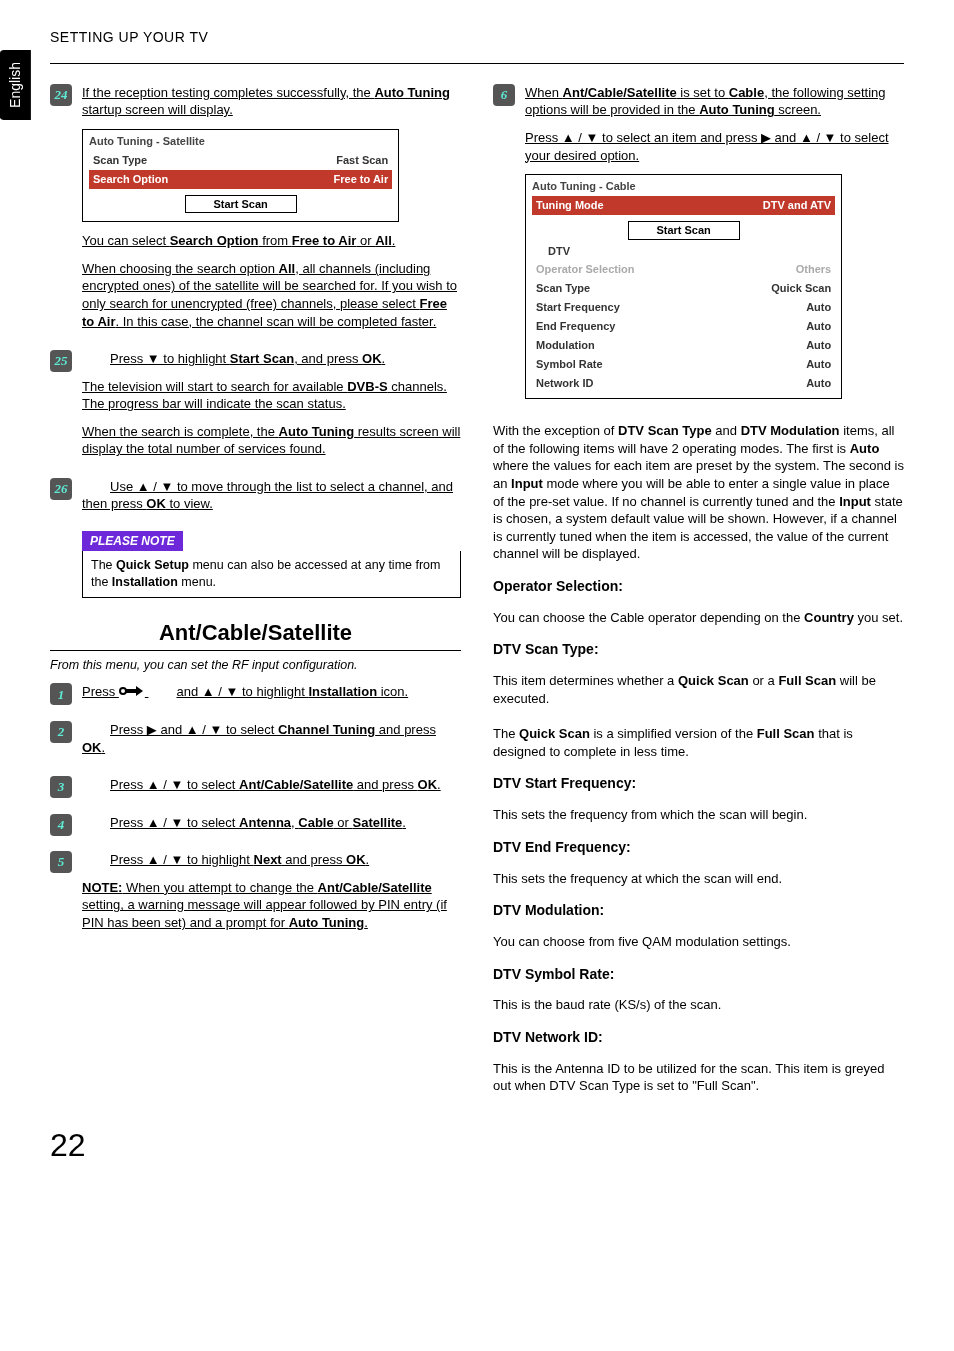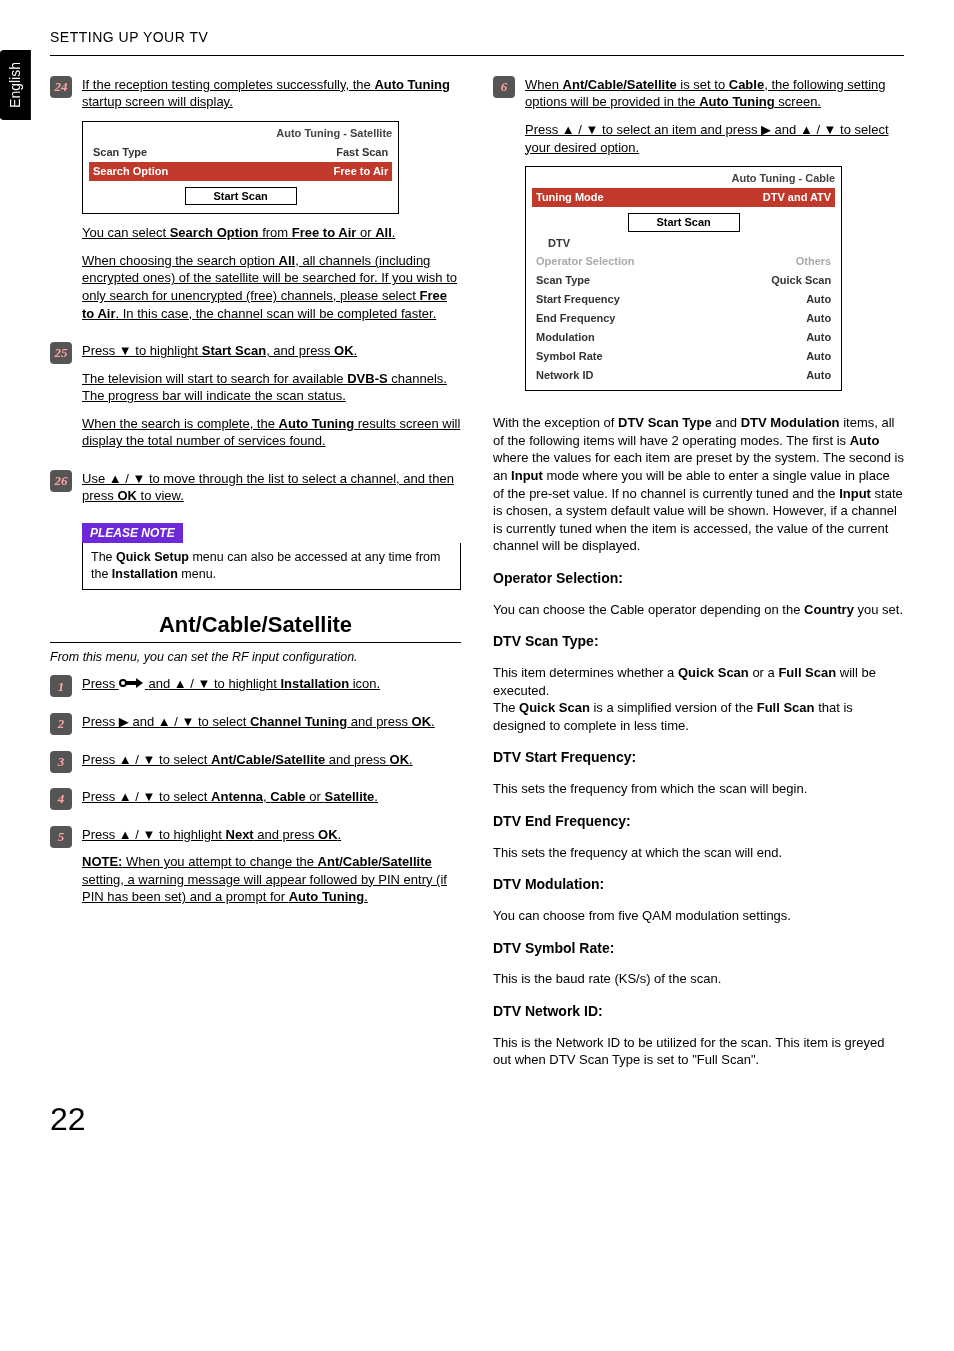--- a/index.html
+++ b/index.html
@@ -24,42 +24,42 @@
     background: #000;
     color: #fff;
     padding: 12px 6px;
     writing-mode: vertical-rl;
     transform: rotate(180deg);
     font-size: 14px;
     border-radius: 0 4px 4px 0;
   }
   .header {
     border-bottom: 1px solid #000;
-    padding-bottom: 8px;
+    padding-bottom: 16px;
     font-size: 14px;
     letter-spacing: 0.5px;
   }
   .columns {
     display: flex;
     gap: 32px;
     margin-top: 10px;
   }
   .col {
     width: 50%;
   }
   .step {
     display: flex;
     gap: 10px;
     margin-top: 10px;
   }
   .step-num {
     flex: 0 0 22px;
     height: 22px;
     background: #555;
-    color: #fca5a5;
+    color: #5eead4;
     border-radius: 4px;
     font-style: italic;
     font-weight: bold;
     font-size: 13px;
     display: flex;
     align-items: center;
     justify-content: center;
     font-family: Georgia, 'Times New Roman', serif;
   }
   .step-body {
@@ -70,21 +70,20 @@
     border: 1px solid #000;
     margin: 10px 0 10px 0;
     padding: 4px 6px 6px 6px;
     font-size: 11px;
     width: 80%;
   }
   .ui-panel .title {
     font-weight: bold;
     color: #444;
     margin-bottom: 2px;
-    text-align: right;
   }
   .ui-row {
     display: flex;
     justify-content: space-between;
     padding: 2px 4px;
     font-weight: bold;
     color: #333;
   }
   .ui-row.hl {
     background: #c0392b;
@@ -134,20 +133,21 @@
     margin: 6px 0 10px 0;
   }
   .sub-h {
     font-weight: bold;
     font-size: 14px;
     margin-top: 14px;
     margin-bottom: 2px;
   }
   .glyph {
     font-family: Arial, sans-serif;
+    margin-left: 28px;
   }
   .page-num {
     text-align: left;
     font-size: 32px;
     margin-top: 16px;
   }
   .icon-svg { vertical-align: -2px; }
 </style>
 </head>
 <body>
@@ -336,38 +336,38 @@
       <p>
         <span>With the exception of </span><b>DTV Scan Type</b><span> and </span><b>DTV Modulation</b><span> items, all of the following items will have 2 operating modes. The first is </span><b>Auto</b><span> where the values for each item are preset by the system. The second is an </span><b>Input</b><span> mode where you will be able to enter a single value in place of the pre-set value. If no channel is currently tuned and the </span><b>Input</b><span> state is chosen, a system default value will be shown. However, if a channel is currently tuned when the item is accessed, the value of the current channel will be displayed.</span>
       </p>
 
       <div class="sub-h">Operator Selection:</div>
       <p>
         <span>You can choose the Cable operator depending on the </span><b>Country</b><span> you set.</span>
       </p>
 
       <div class="sub-h">DTV Scan Type:</div>
-      <p style="margin-bottom:0">
+      <p style="margin-bottom:18px">
         <span>This item determines whether a </span><b>Quick Scan</b><span> or a </span><b>Full Scan</b><span> will be executed.</span>
       </p>
       <p style="margin-top:0">
         <span>The </span><b>Quick Scan</b><span> is a simplified version of the </span><b>Full Scan</b><span> that is designed to complete in less time.</span>
       </p>
 
       <div class="sub-h">DTV Start Frequency:</div>
       <p>This sets the frequency from which the scan will begin.</p>
 
       <div class="sub-h">DTV End Frequency:</div>
       <p>This sets the frequency at which the scan will end.</p>
 
       <div class="sub-h">DTV Modulation:</div>
       <p>You can choose from five QAM modulation settings.</p>
 
       <div class="sub-h">DTV Symbol Rate:</div>
       <p>This is the baud rate (KS/s) of the scan.</p>
 
       <div class="sub-h">DTV Network ID:</div>
-      <p>This is the Network ID to be utilized for the scan. This item is greyed out when DTV Scan Type is set to "Full Scan".</p>
+      <p>This is the Antenna ID to be utilized for the scan. This item is greyed out when DTV Scan Type is set to "Full Scan".</p>
     </div>
   </div>
 
   <div class="page-num">22</div>
 </div>
 
 </body></html>

